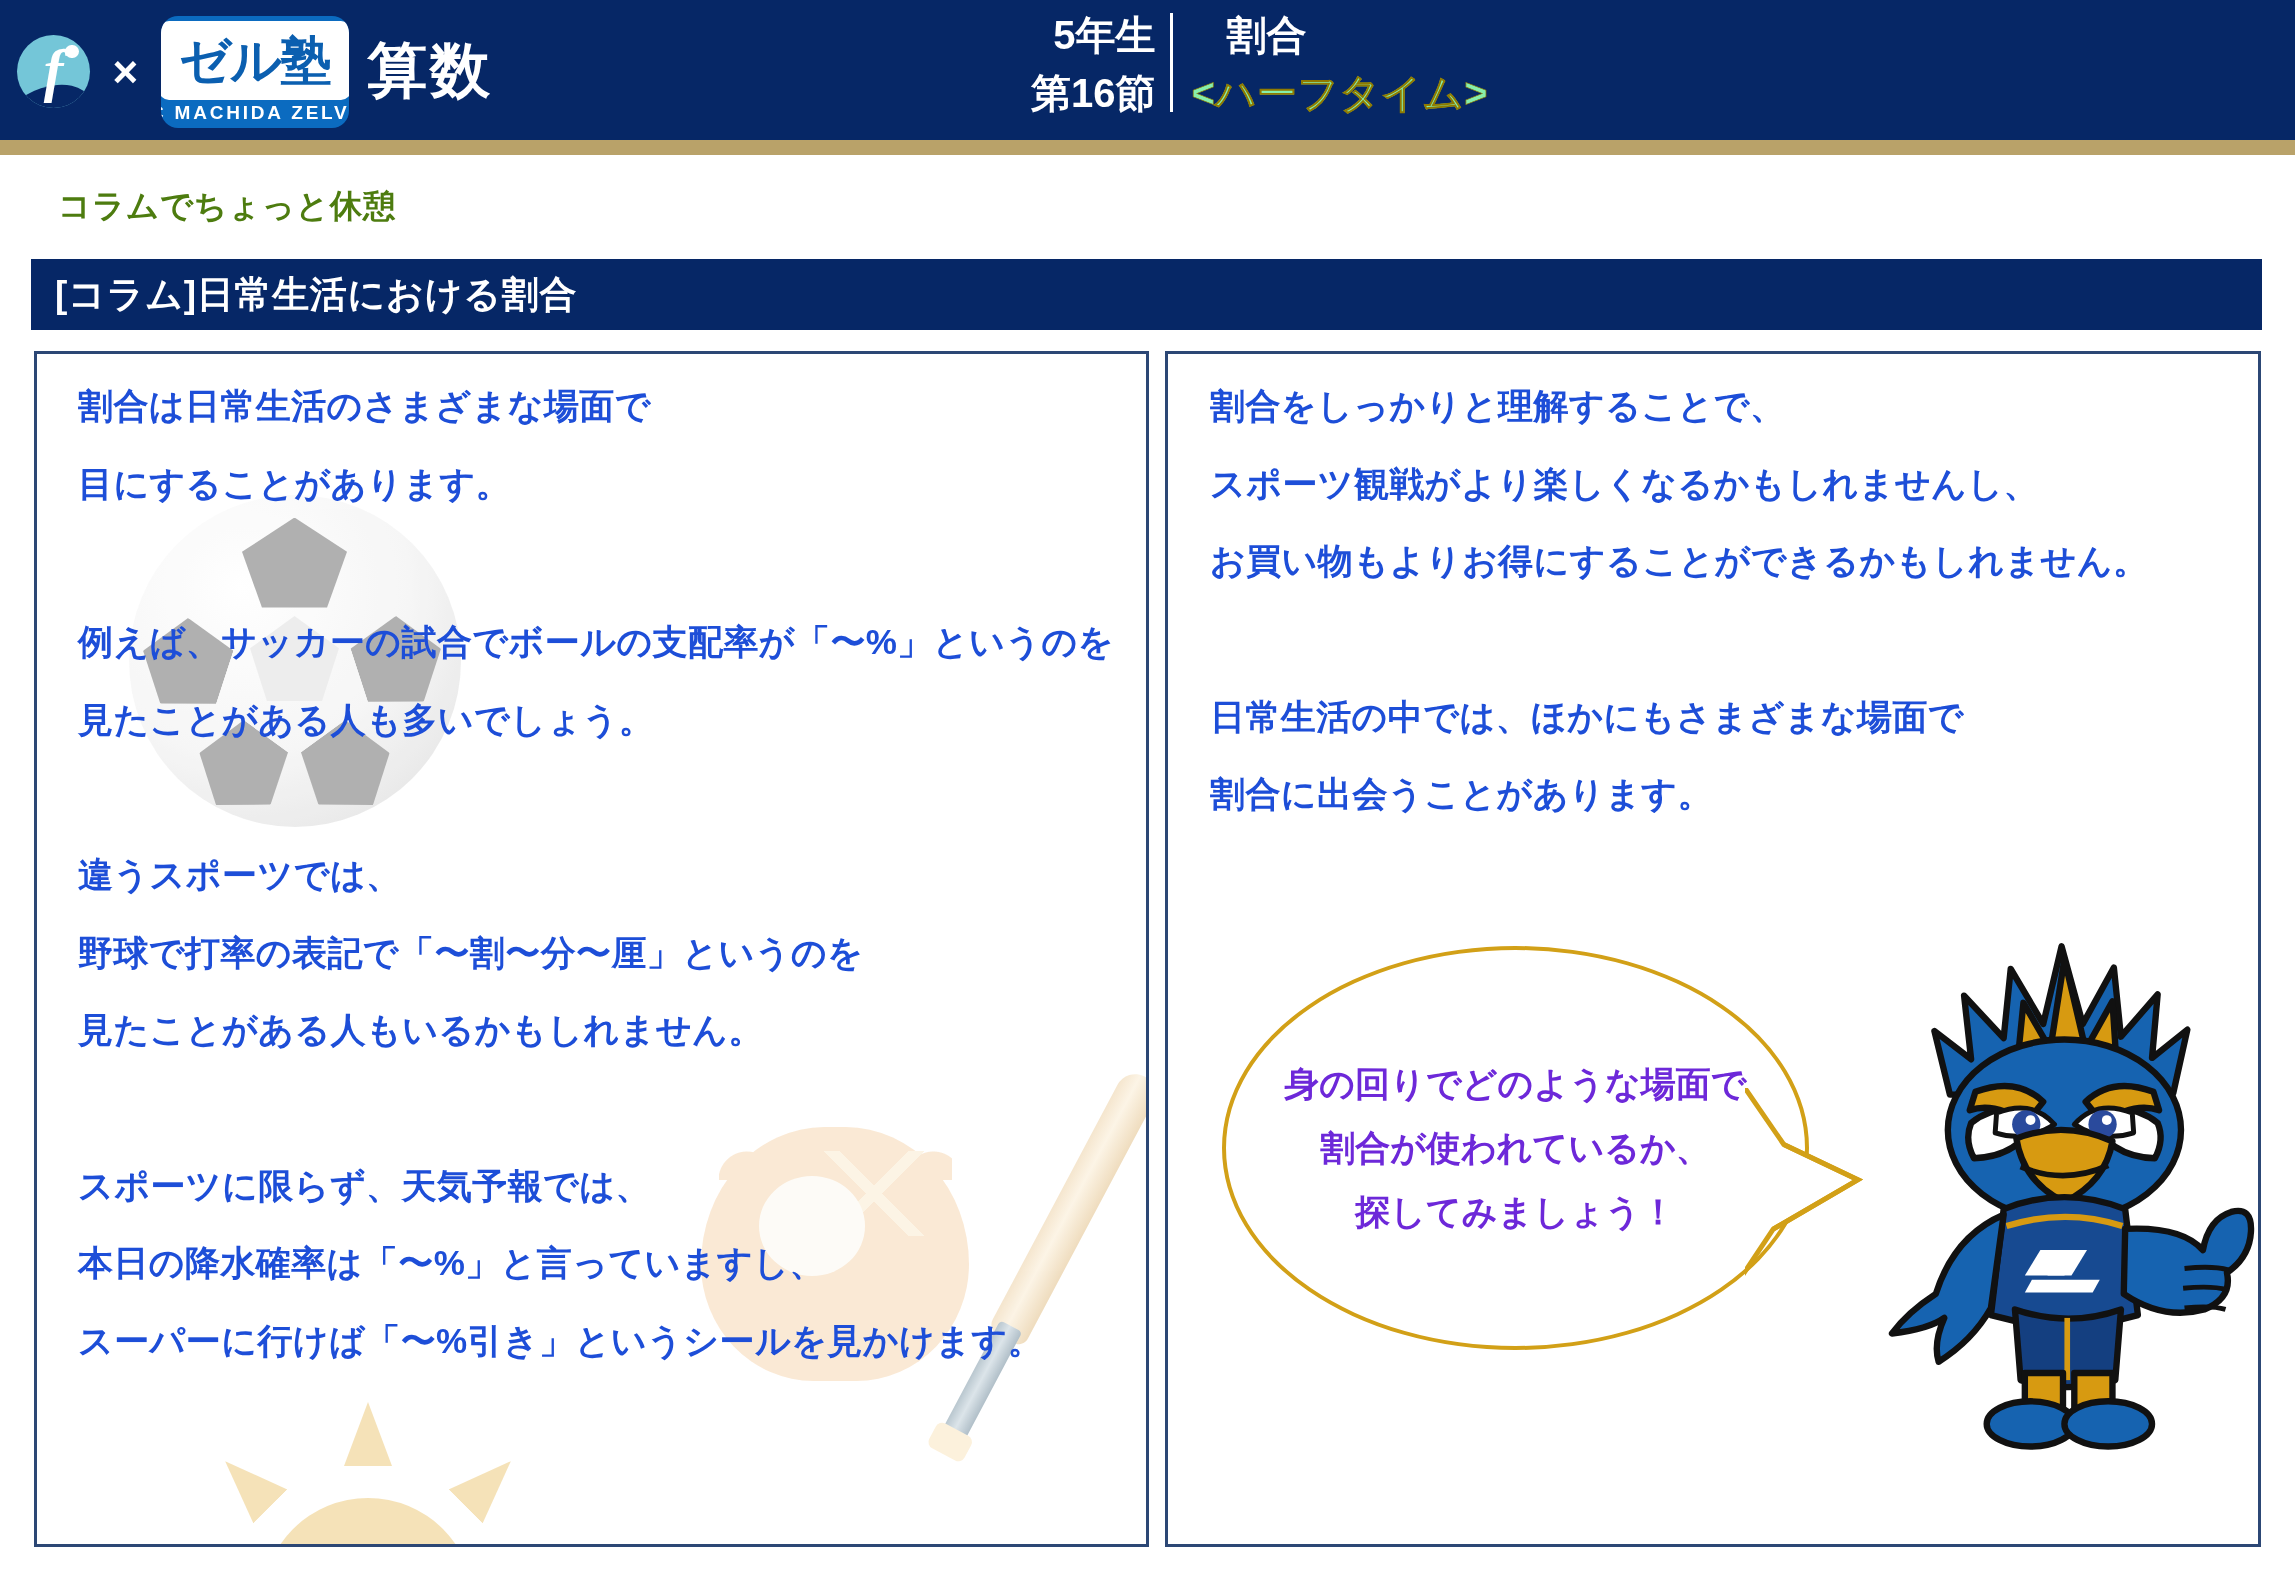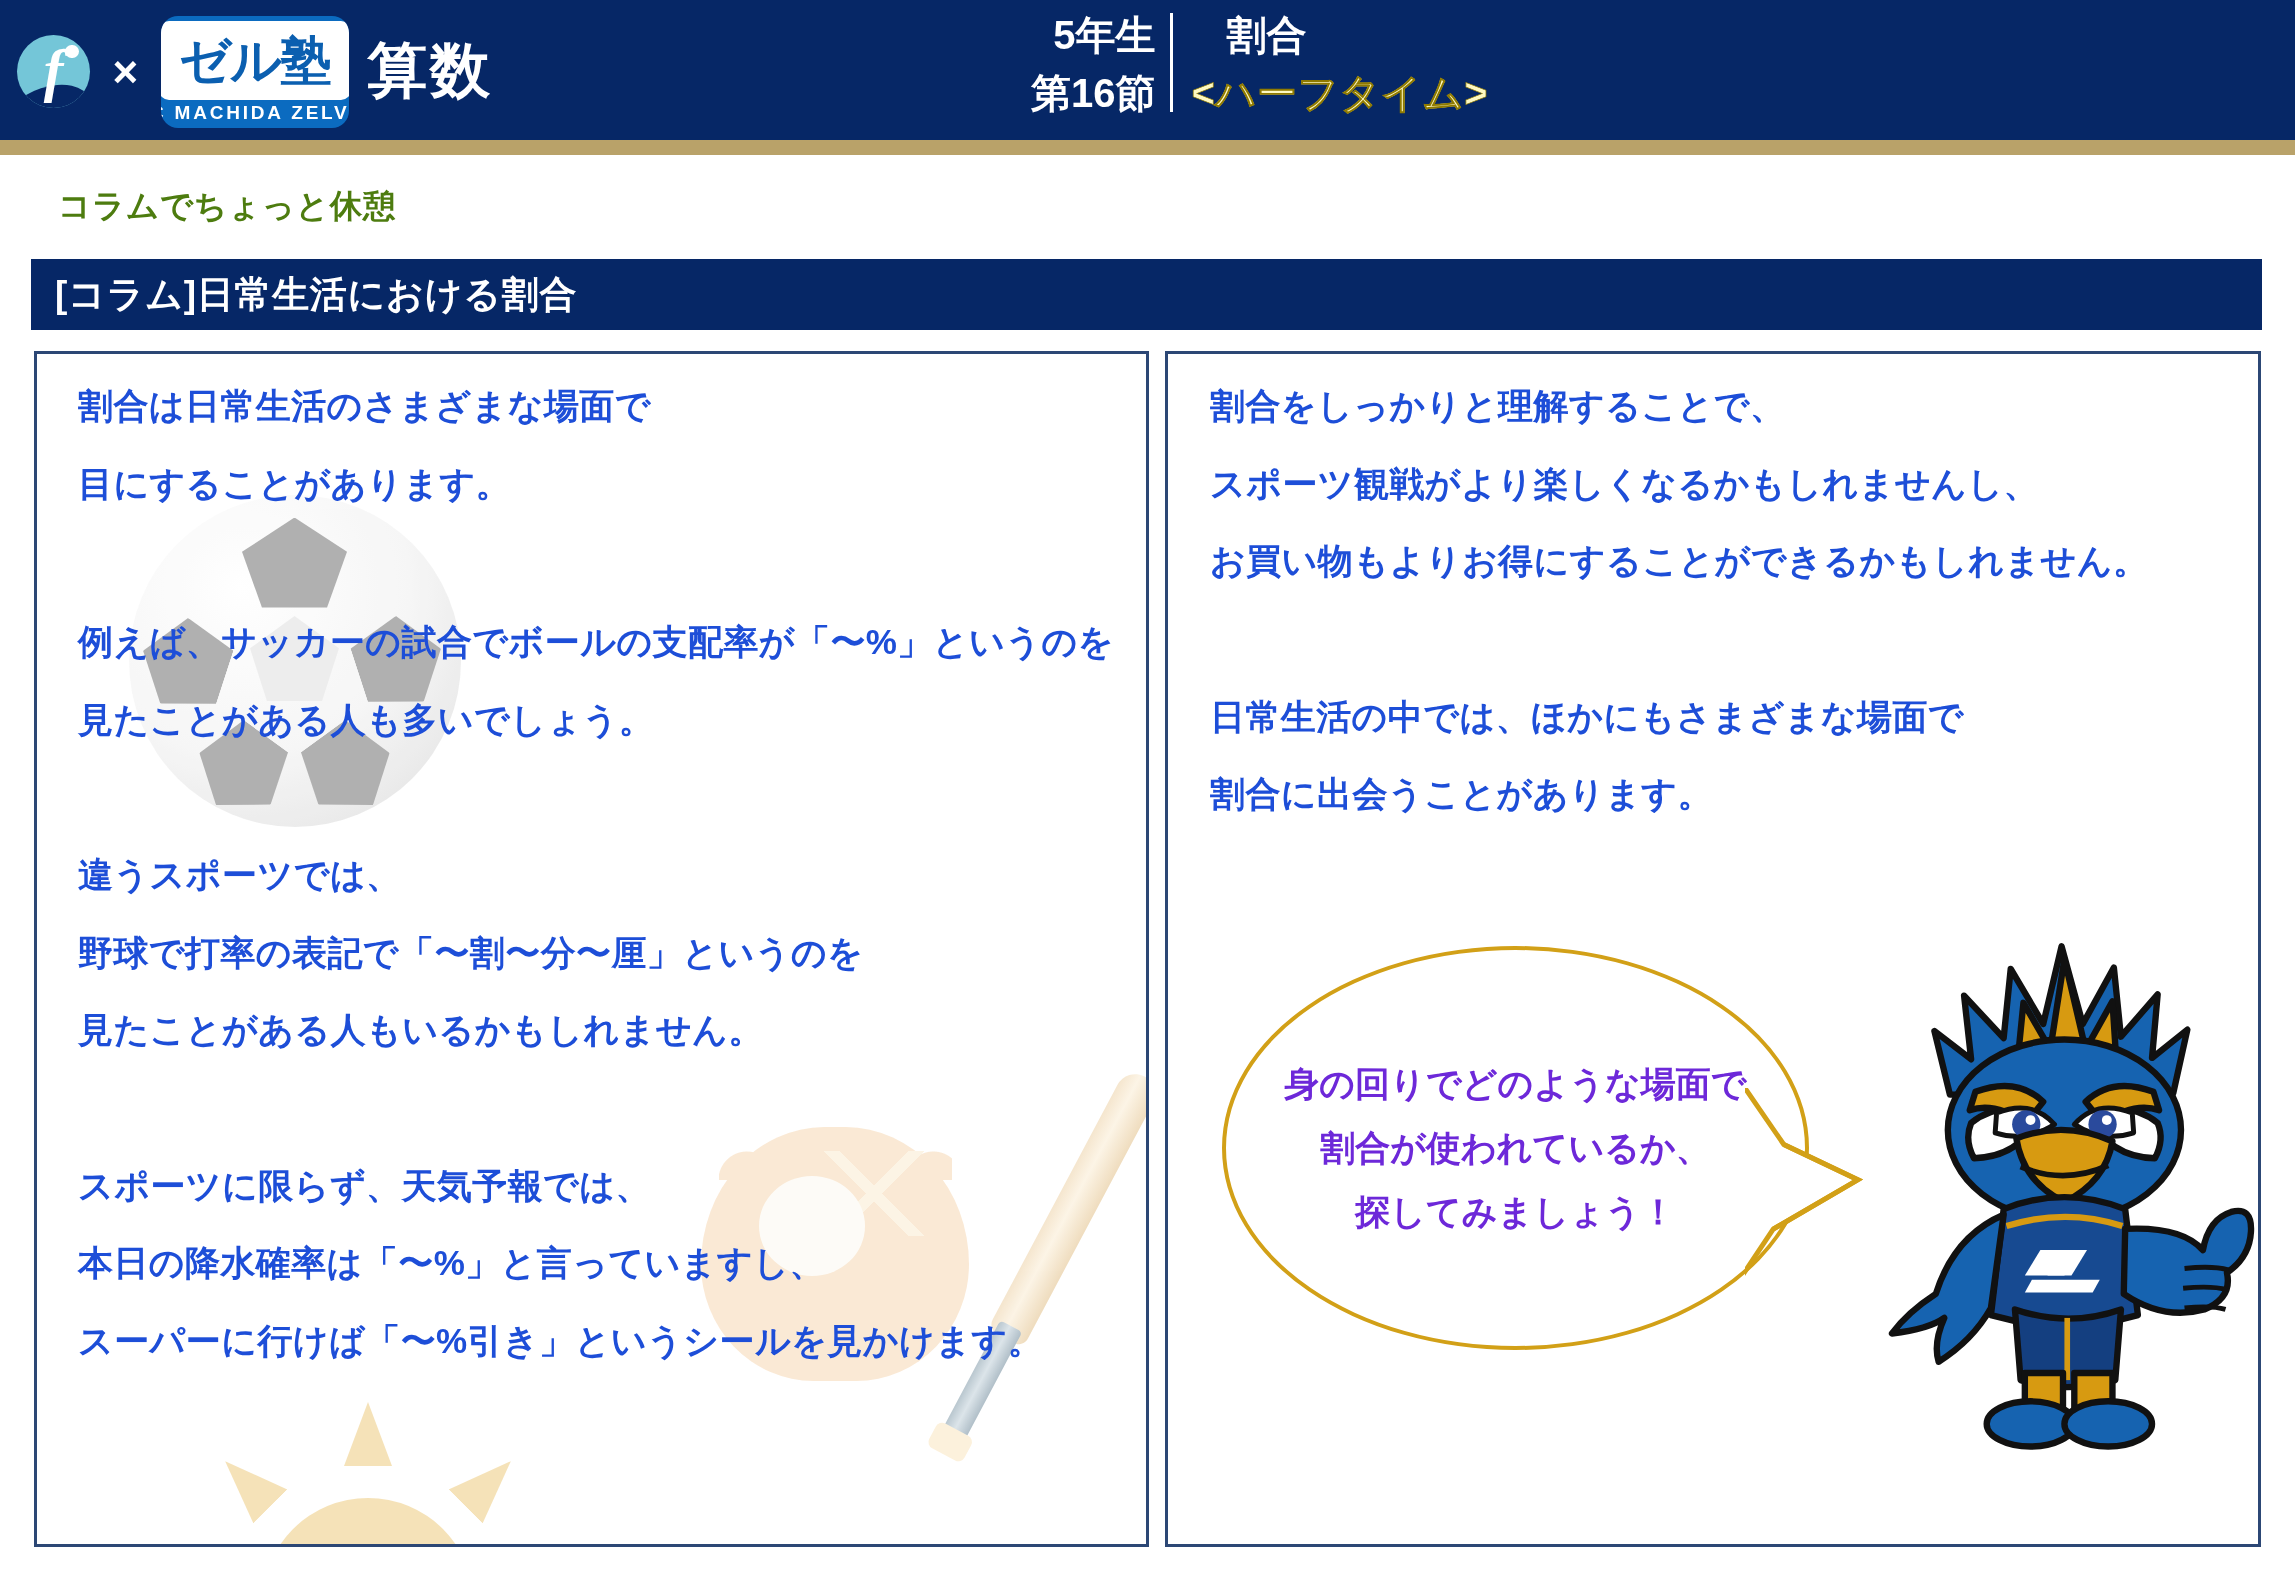--- a/index.html
+++ b/index.html
@@ -153,21 +153,21 @@
     line-height: 1.45;
     white-space: nowrap;
   }
   .hr-topic {
     color: #ffffff;
     font-size: 40px;
     font-weight: 700;
     margin-left: 35px;
   }
   .hr-phase {
-    color: #fef9c3;
+    color: #86efac;
     font-size: 40px;
     font-weight: 700;
     letter-spacing: 0.7px;
     -webkit-text-stroke: 0.7px #8f7a00;
   }
 
   .gold-bar {
     position: absolute;
     left: 0; top: 140px;
     width: 2295px; height: 15px;

